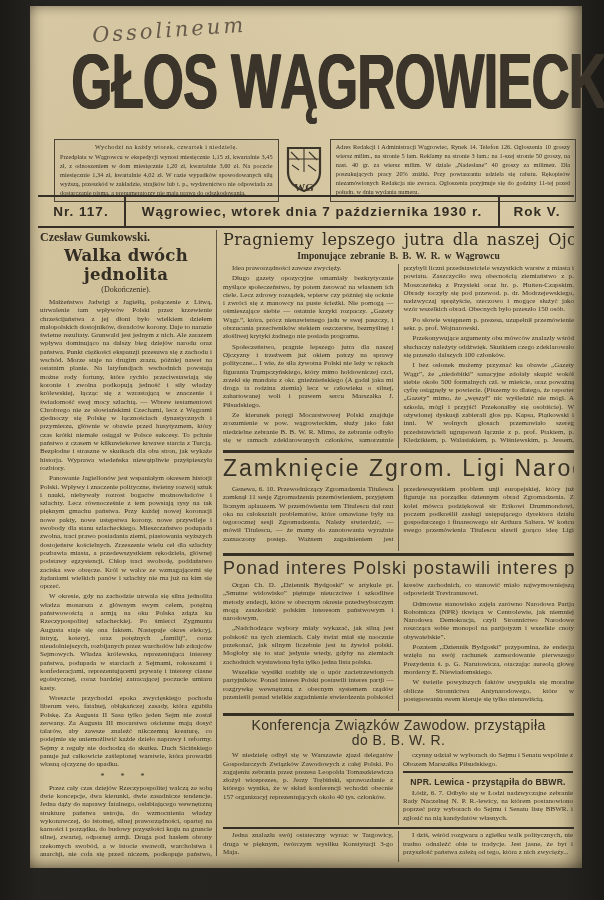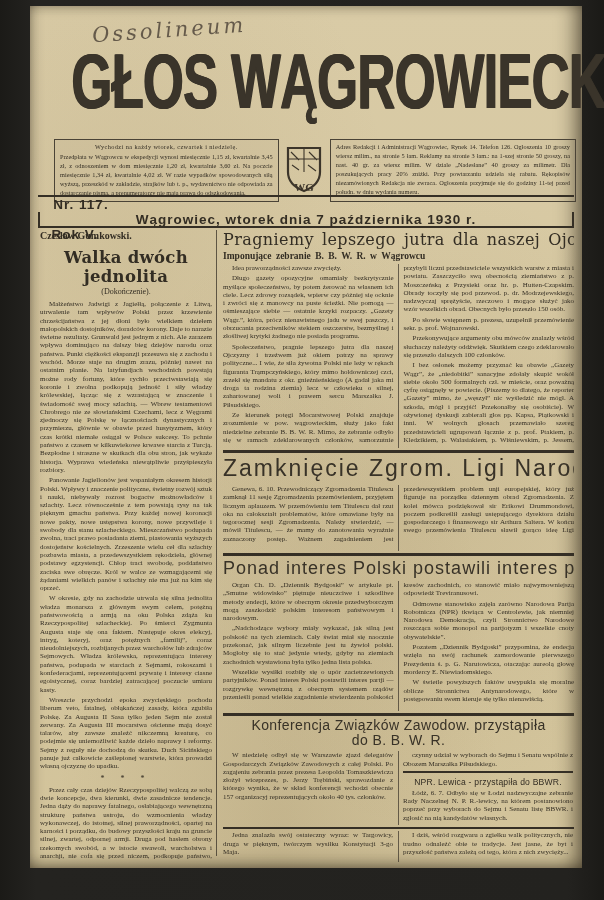--- a/index.html
+++ b/index.html
@@ -26,57 +26,57 @@
   .info-row{position:absolute;left:24px;top:133px;width:522px;display:flex;align-items:stretch;border-radius:21px;}
   .info-box{border:1px solid #4a4336;padding:3px 5px;font-size:6.3px;line-height:1.42;
         text-align:justify;background:rgba(0,0,0,0.015);}
   .info-box .first-line{text-align:center;letter-spacing:.4px;margin-bottom:1px;}
   .ib-left{width:216px;}
   .ib-right{width:238px;}
   .emblem-wrap{width:52px;display:flex;align-items:center;justify-content:center;}
   .dateline{position:absolute;left:8px;right:8px;top:189px;height:29px;display:flex;align-items:stretch;
         border-top:2.5px solid #352f25;border-bottom:2.5px solid #352f25;
         font-family:"Liberation Sans",sans-serif;font-weight:bold;font-size:13.5px;
-        letter-spacing:1px;color:#332d23;flex-direction:column;}
+        letter-spacing:1px;color:#332d23;}
   .dl-cell{display:flex;align-items:center;justify-content:center;}
   .dl-nr{width:86px;}
   .dl-date{flex:1;border-left:2px solid #352f25;border-right:2px solid #352f25;}
   .dl-rok{width:74px;}
   .content{position:absolute;left:10px;right:8px;top:224px;bottom:6px;}
   .col-left{position:absolute;left:0;top:0;width:172px;height:630px;overflow:hidden;}
   .main-vrule{position:absolute;left:176px;top:0;height:626px;width:1px;background:rgba(55,48,38,.75);}
   .col-right{position:absolute;left:183px;top:0;right:0;height:632px;overflow:hidden;}
   p{margin:0 0 2px;text-indent:9px;text-align:justify;font-size:7px;line-height:8.3px;}
   p.stars{text-indent:0;text-align:center;letter-spacing:7px;font-size:8px;line-height:9px;margin:3px 0;}
-  .byline{font-size:10px;font-weight:bold;margin:0 0 7px;}
+  .byline{font-size:12px;font-weight:bold;margin:0 0 1px;}
   .walka-title{margin:1px 0 1px;text-align:center;font-size:16.5px;font-weight:bold;
         font-family:"DejaVu Serif",serif;letter-spacing:.3px;}
   .walka-sub{text-align:center;font-size:8px;margin-bottom:4px;}
   .main-head{margin:0 0 2px;text-align:center;font-family:"DejaVu Serif",serif;font-weight:400;
         font-size:16px;letter-spacing:.4px;word-spacing:2.5px;white-space:nowrap;}
-  .main-sub{margin:0 0 3px;font-size:9.5px;font-weight:bold;word-spacing:2px;}
+  .main-sub{margin:0 0 3px;text-align:center;font-size:9.5px;font-weight:bold;word-spacing:2px;}
   .cols2{column-count:2;column-gap:10px;column-rule:1px solid rgba(55,48,38,.7);
         column-fill:auto;overflow:hidden;}
   .h-main{height:184px;}
   .h-zamk{height:66px;}
   .h-ponad{height:130px;}
   .hrule{border-top:3px solid #352f25;margin:2px 0;}
   .hrule.thin{border-top-width:2px;}
   .sans-head{font-family:"Liberation Sans",sans-serif;font-weight:400;color:#383227;
         text-align:center;margin:1px 0 3px;white-space:nowrap;}
   .zamk-head{font-size:23px;letter-spacing:2px;}
   .ponad-head{font-size:18px;letter-spacing:1px;margin-bottom:2px;}
   .konf-head{font-size:14px;letter-spacing:.4px;line-height:1.08;margin:1px 0 3px;white-space:normal;}
   .two-col{display:flex;overflow:hidden;}
   .tc-col{width:170px;}
   .tc-div{width:1px;background:rgba(55,48,38,.7);margin:0 4.5px;}
   .konf-body{height:74px;}
   .finale-body{height:38px;}
   .npr-box{margin-top:3px;border-top:2.5px solid #352f25;padding-top:3px;}
-  .npr-title{font-family:"Liberation Sans",sans-serif;font-weight:normal;font-size:8.6px;
+  .npr-title{font-family:"Liberation Sans",sans-serif;font-weight:bold;font-size:8.6px;
         text-align:center;margin:1px 4px 2px;letter-spacing:.2px;}
   svg text{font-family:"Liberation Serif",serif;}
 </style>
 </head>
 <body>
 
 <div class="scan">
   <div class="paper">
 
     <div class="handwriting">Ossolineum</div>

